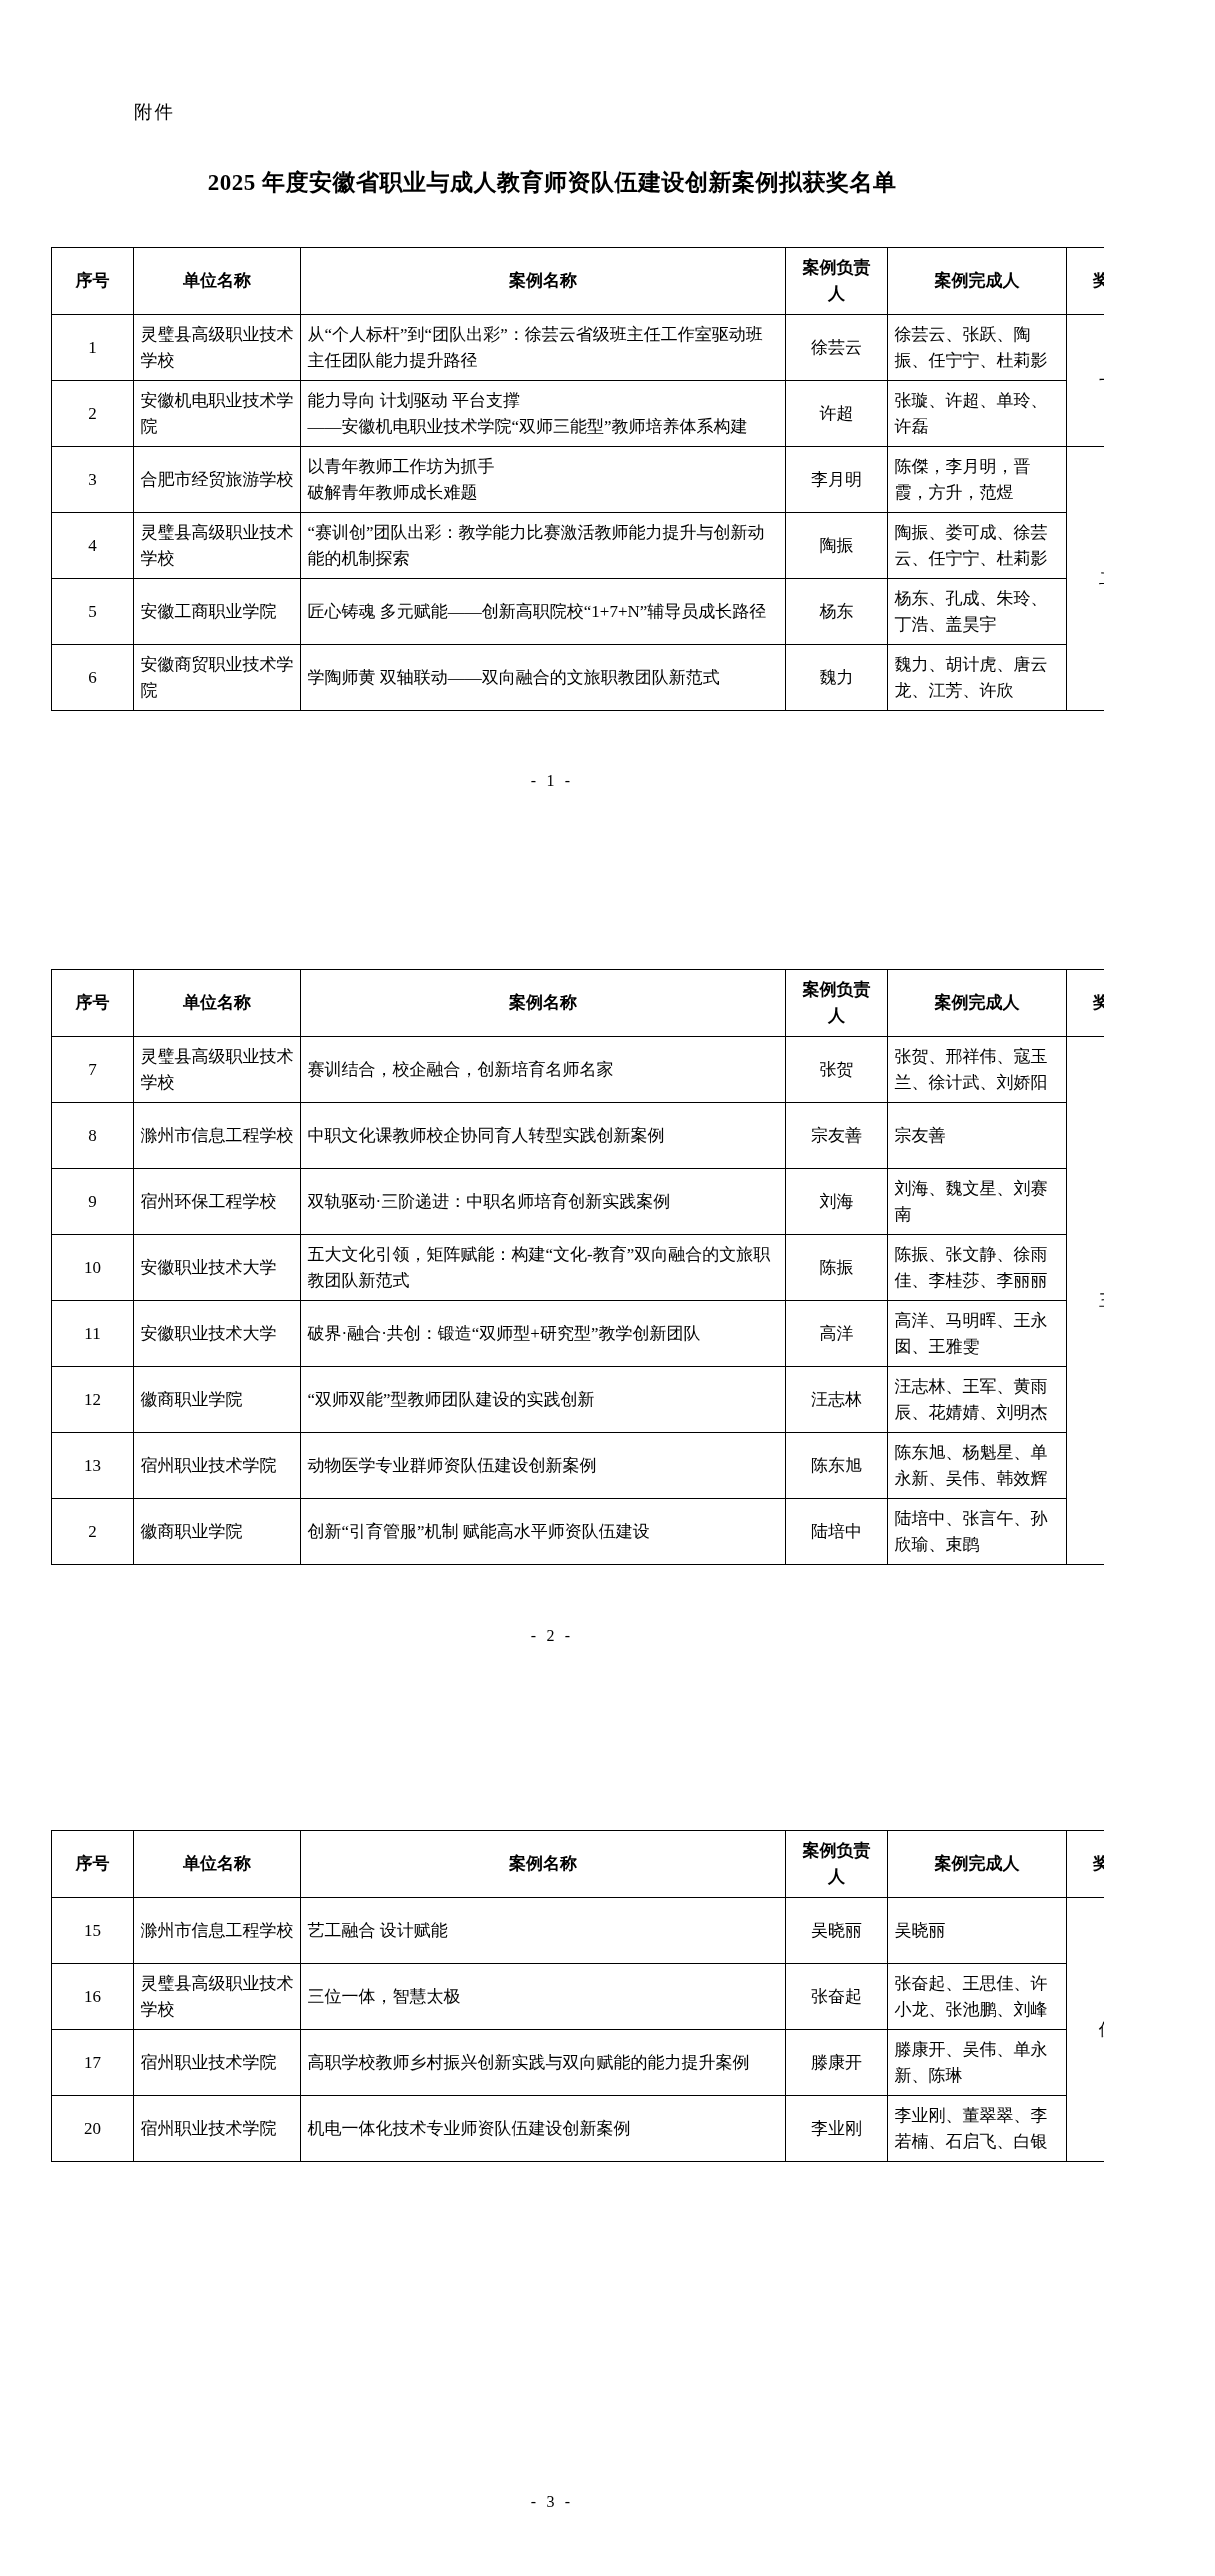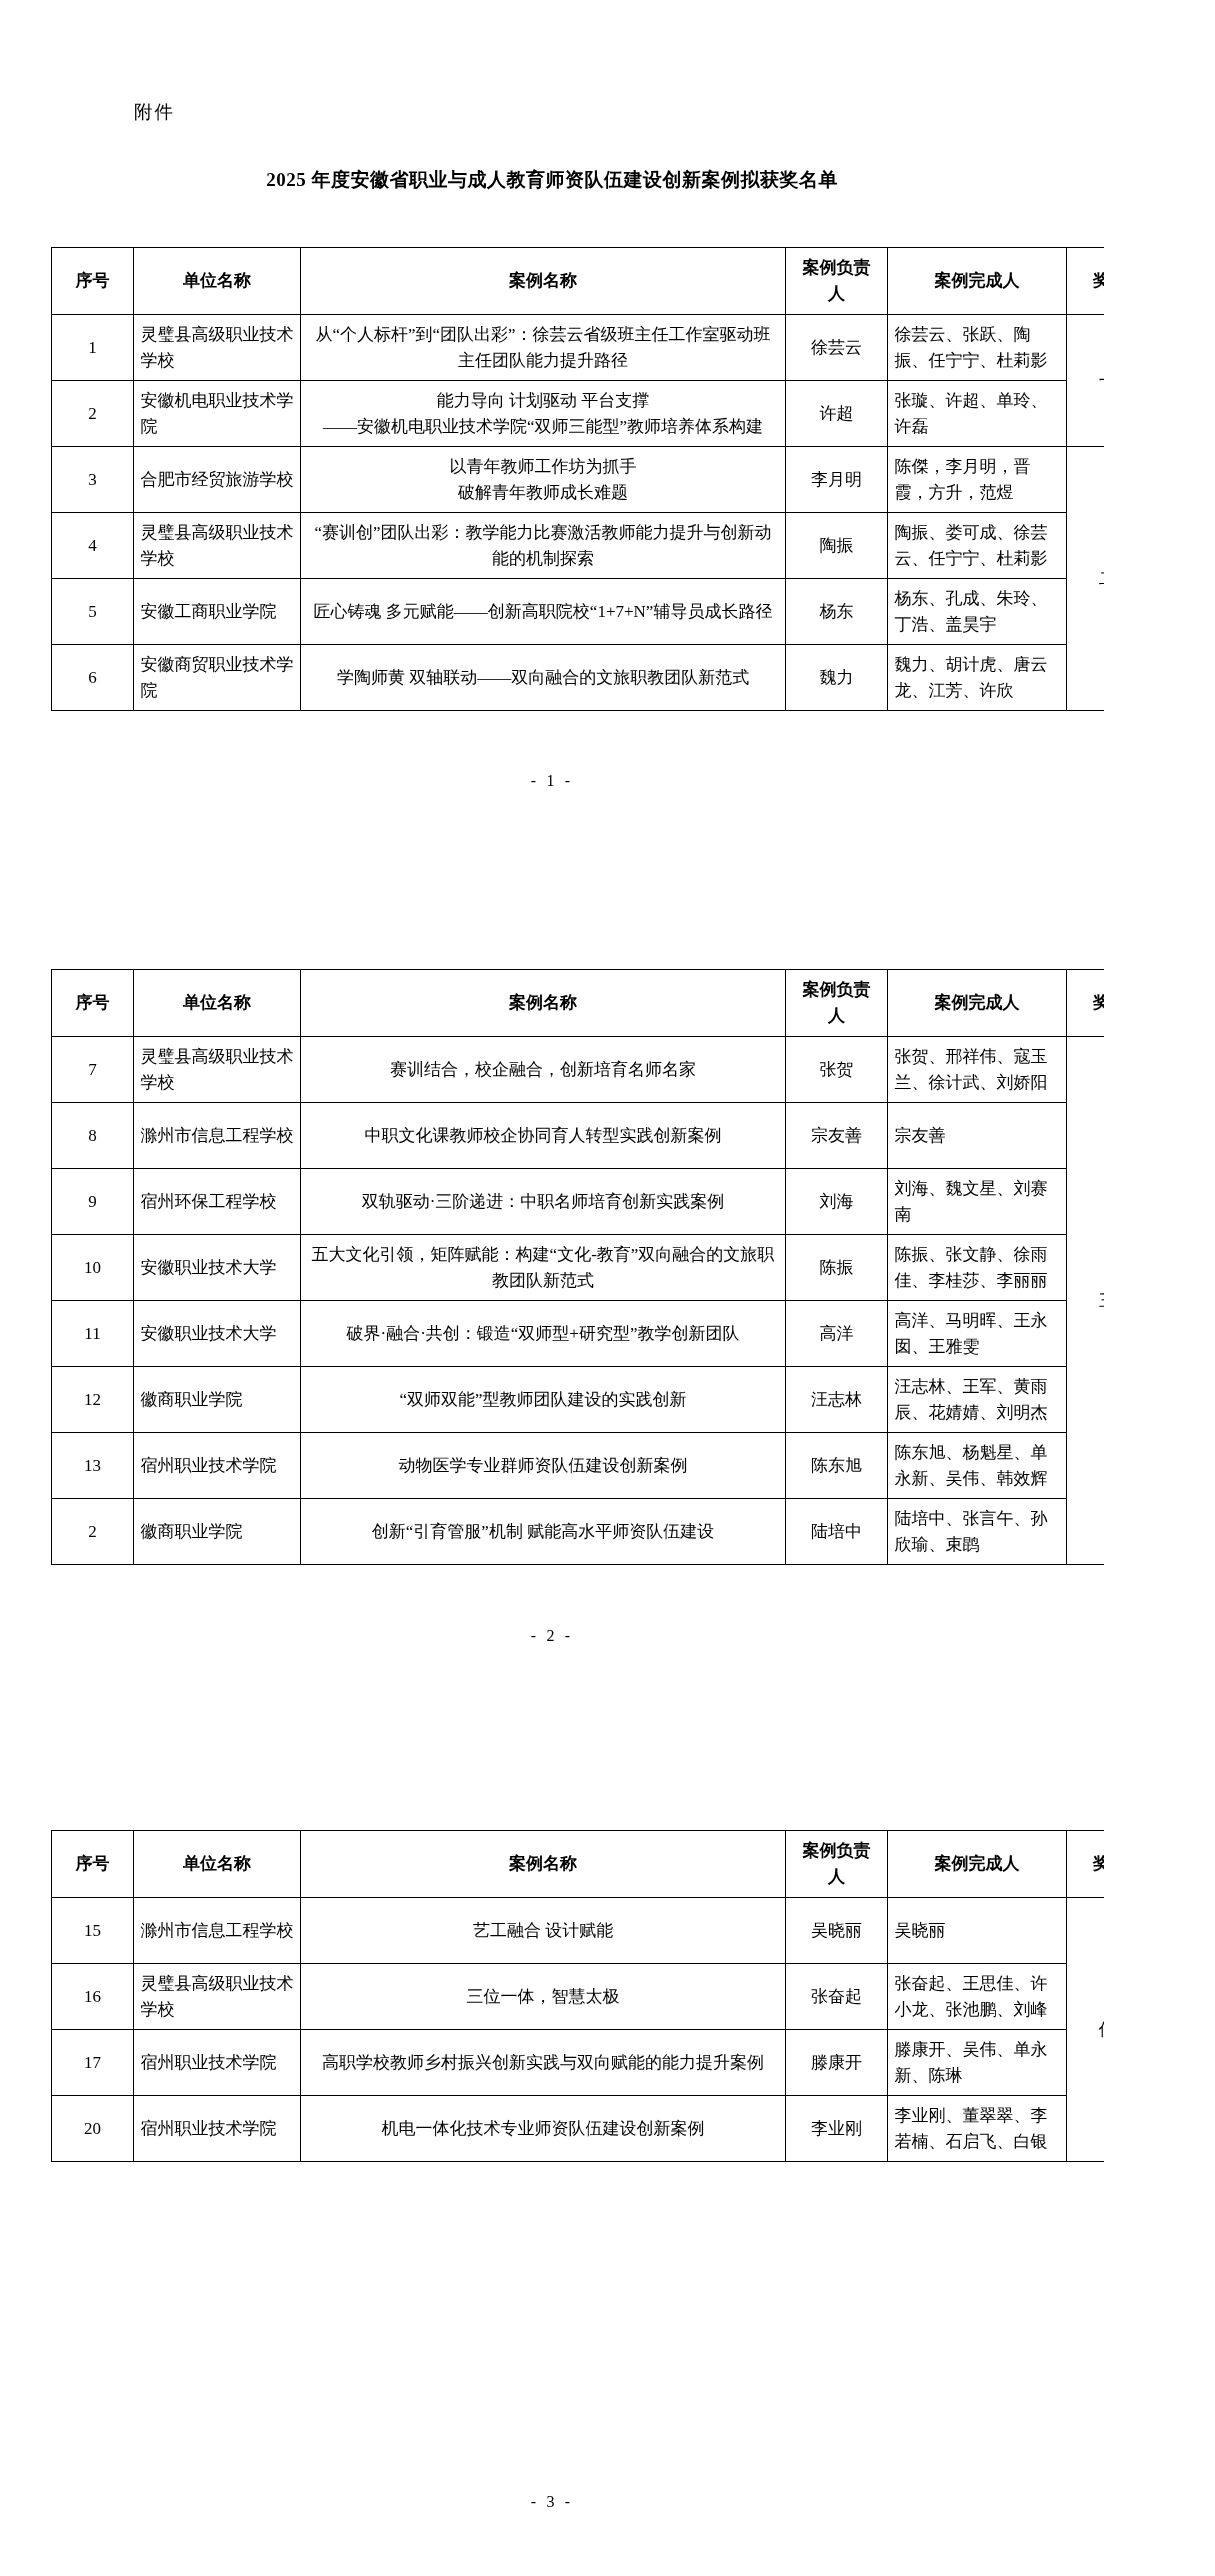--- a/index.html
+++ b/index.html
@@ -1,30 +1,30 @@
 <!DOCTYPE html>
 <html style="font-size:8.7px"><head>
 <meta charset="utf-8">
 <style>
   html,body{margin:0;padding:0;background:#ffffff;color:#000;}
   body{width:1216px;font-family:"Liberation Serif","DejaVu Serif",serif;}
   .page{position:relative;width:1104px;height:859px;background:#fff;overflow:hidden;}
   .attach{position:absolute;left:134px;top:99px;font-size:18.4px;letter-spacing:2.2px;}
-  .doc-title{position:absolute;left:0;right:0;top:167px;text-align:center;font-size:19px;font-weight:bold;letter-spacing:0.5px;}
+  .doc-title{position:absolute;left:0;right:0;top:167px;text-align:center;font-size:23px;font-weight:bold;letter-spacing:0.5px;}
   .tblwrap{position:absolute;left:51px;}
   .p1 .tblwrap{top:247px;}
   .p2 .tblwrap{top:110px;}
   .p3 .tblwrap{top:112px;}
   table.tbl{width:1102px;border-collapse:collapse;table-layout:fixed;font-size:17px;border:1.6px solid #000;}
   .tbl th,.tbl td{border:1.1px solid #000;border-top-width:1.6px;border-bottom-width:1.6px;padding:3.2px 6.5px;line-height:1.55;vertical-align:middle;word-break:break-all;}
   .tbl th{font-weight:bold;text-align:center;height:60px;padding:3.2px 4.3px;}
   .tbl th.narrow{padding:3.2px 14px;}
   .tbl tr{height:66px;}
   td.center{text-align:center;padding:3.2px 2.2px;}
-  td.case{white-space:pre-line;text-align:center;}
+  td.case{white-space:pre-line;text-align:left;}
   td.award{text-align:right;padding:3.2px 3.2px;}
   .pgfooter{position:absolute;left:0;right:0;text-align:center;font-size:16px;letter-spacing:3.2px;}
   .p1 .pgfooter{top:772px;}
   .p2 .pgfooter{top:768px;}
   .p3 .pgfooter{top:775px;}
 </style>
 </head>
 <body>
 
 <div class="page p1">

